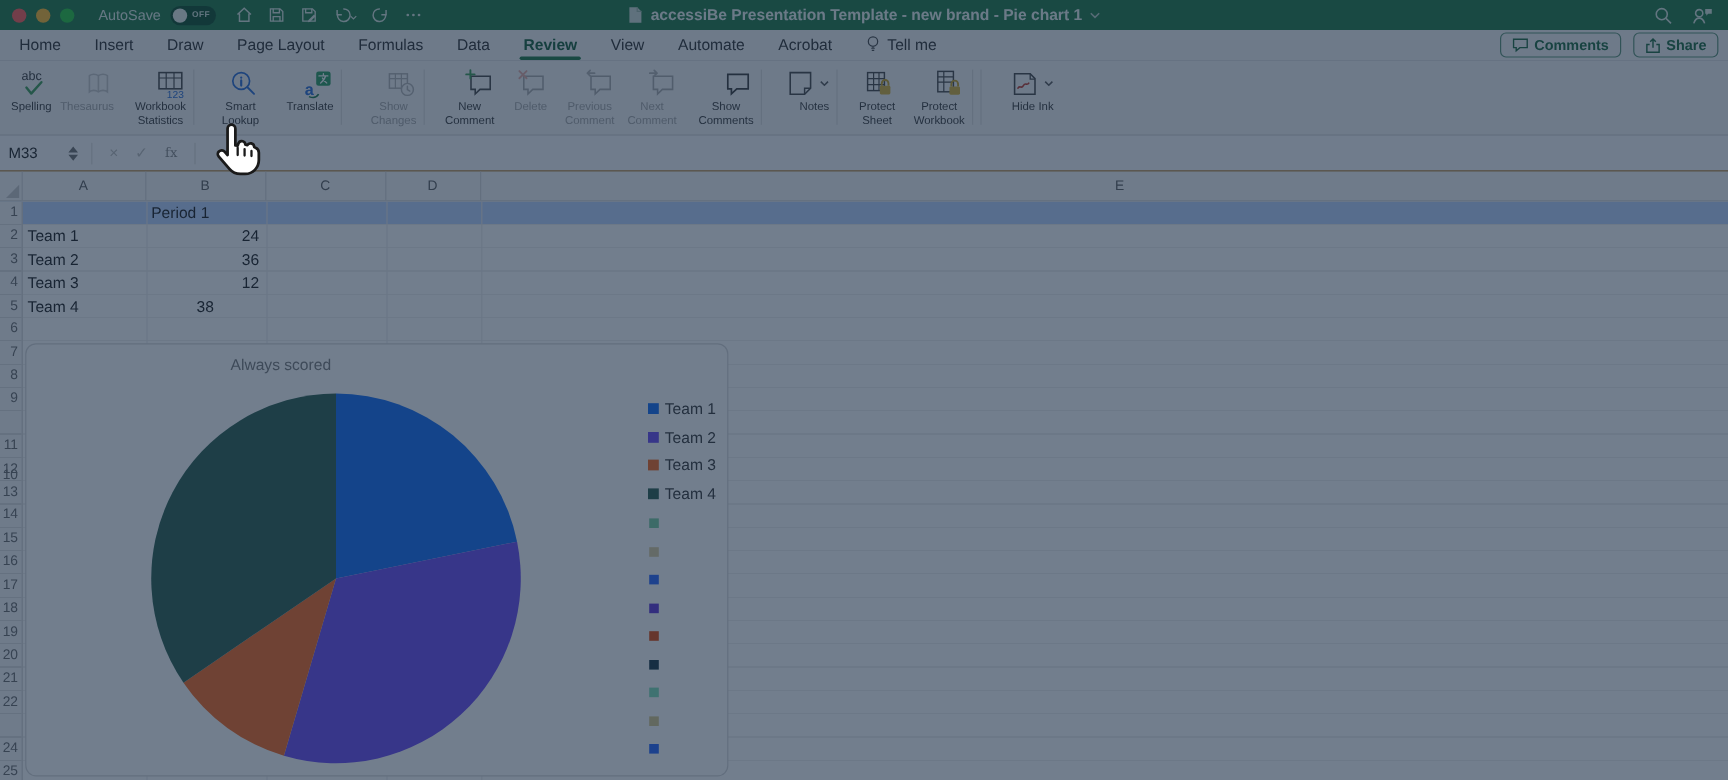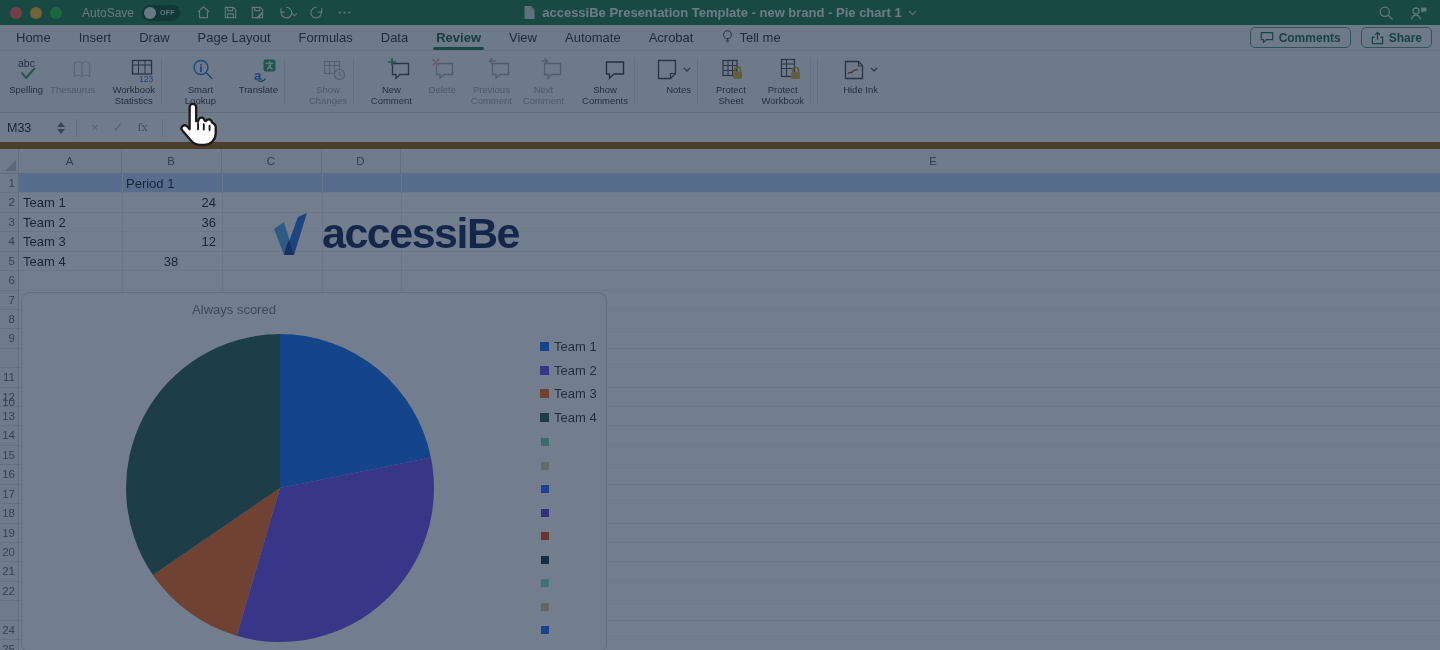--- a/index.html
+++ b/index.html
@@ -32,21 +32,21 @@
   #ribbon{height:61px;background:#f4f4f5;border-bottom:1px solid #d8d8d9;display:flex;align-items:flex-start;padding-left:2px;position:relative;}
   .rsep{width:1px;background:#dcdcdd;height:46px;margin:7px 3px 0;}
   .rbtn{display:flex;flex-direction:column;align-items:flex-end;padding:5px 3px 0;border-radius:6px;}
   .icon-row{display:flex;align-items:center;gap:3px;height:27px;}
   .rbtn svg.main{width:26px;height:26px;}
   .rlabel{font-size:9.5px;line-height:10.5px;color:#3d3d3d;text-align:center;margin-top:2px;white-space:pre-line;}
   .rbtn.disabled svg.main{opacity:.42;}
   .rbtn.disabled .rlabel{color:#a8a8a8;}
   .rbtn.spotlight{background:#fff;border-radius:9px;box-shadow:0 1px 7px rgba(0,0,0,.35);position:relative;z-index:60;padding:6px 6px 0;margin:1px 3px 0;}
   
-  #formulabar{height:29px;background:#fbfbfc;border-bottom:7px solid #a16207;display:flex;align-items:center;}
+  #formulabar{height:29px;background:#fbfbfc;border-bottom:1px solid #a16207;display:flex;align-items:center;}
   .namebox{width:46px;padding-left:7px;font-size:12.5px;color:#222;}
   .stepper{display:flex;flex-direction:column;gap:2px;width:16px;align-items:center;}
   .stepper i{width:0;height:0;border-left:4px solid transparent;border-right:4px solid transparent;display:block;}
   .stepper .up{border-bottom:5px solid #707070;}
   .stepper .down{border-top:5px solid #707070;}
   .fsep{width:1px;height:18px;background:#dddddd;margin:0 7px;}
   .fmark{color:#bdbdbd;font-size:13px;margin:0 7px;}
   .fx{font-family:"DejaVu Serif",serif;color:#8a8a8a;font-size:11px;margin:16px 7px;}
   
   #headers{height:24px;background:#f7f7f8;border-bottom:1px solid #cfcfd0;position:relative;font-size:11.5px;color:#5f5f5f;}
@@ -440,28 +440,20 @@
       <div class="rownum" style="top: 330.14px;">18</div>
       <div class="rownum" style="top: 349.56px;">19</div>
       <div class="rownum" style="top: 368.98px;">20</div>
       <div class="rownum" style="top: 388.4px;">21</div>
       <div class="rownum" style="top: 407.82px;">22</div>
       <div class="rownum" style="top: 427.24px; padding-left: 24px;">23</div>
       <div class="rownum" style="top: 446.66px;">24</div>
       <div class="rownum" style="top: 466.08px;">25</div>
     </div>
 
-  <div id="logo">
-    <svg width="40" height="44" viewBox="0 0 40 44">
-      <polygon points="1,18 11,11 21,44 11,44" fill="#54a8e8"></polygon>
-      <polygon points="11,44 21,44 34,2 25,6" fill="#2c6fd9"></polygon>
-      <polygon points="11,44 21,44 16,29 13,36" fill="#1d3f8f"></polygon>
-    </svg>
-    <span class="word">accessiBe</span>
-  </div>
 
   <div id="chartcard">
     <div id="charttitle">Always scored</div>
     <svg id="piesvg" width="584" height="359" viewBox="0 0 584 359">
         <path d="M258 195 L258.0 41.0 A154 154 0 0 1 408.9 164.4 Z" fill="#146ff8"></path>
         <path d="M258 195 L408.9 164.4 A154 154 0 0 1 214.6 342.8 Z" fill="#6c4bf4"></path>
         <path d="M258 195 L214.6 342.8 A154 154 0 0 1 130.9 281.9 Z" fill="#f76921"></path>
         <path d="M258 195 L130.9 281.9 A154 154 0 0 1 258.0 41.0 Z" fill="#2d5f52"></path>
       </svg>
     <div id="legend">

